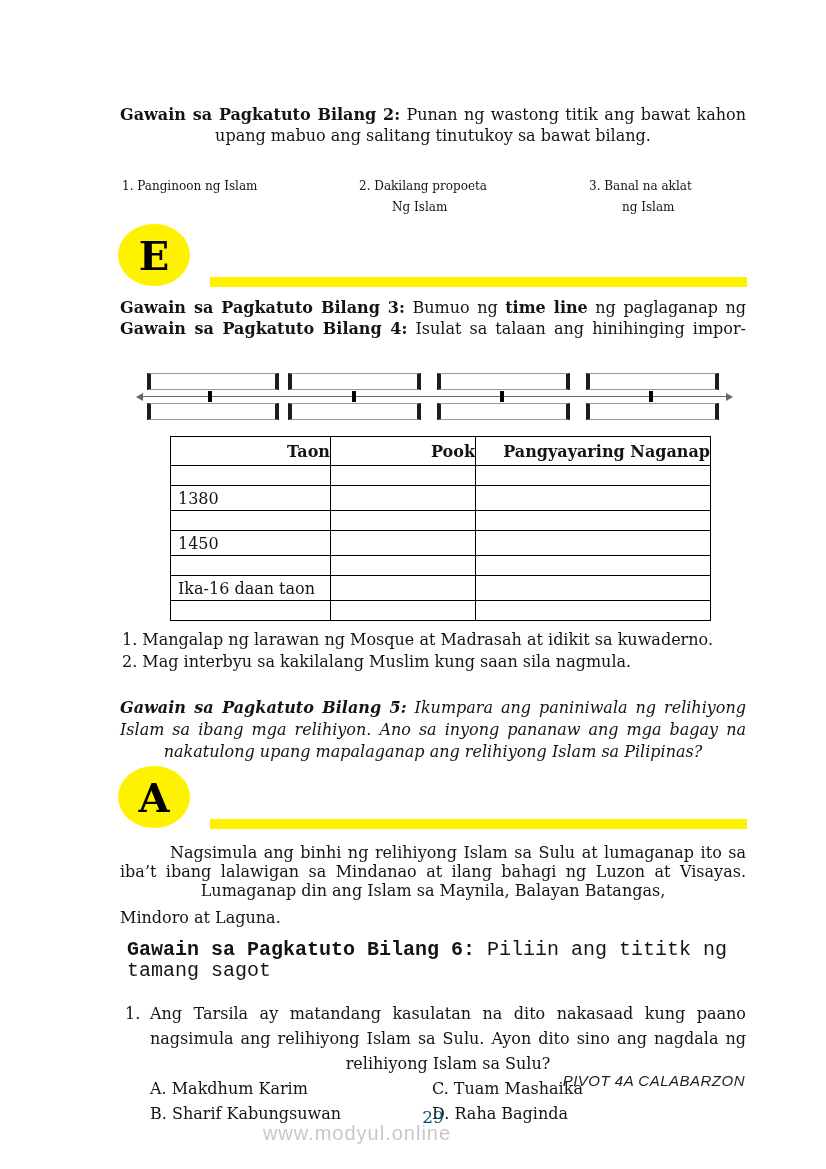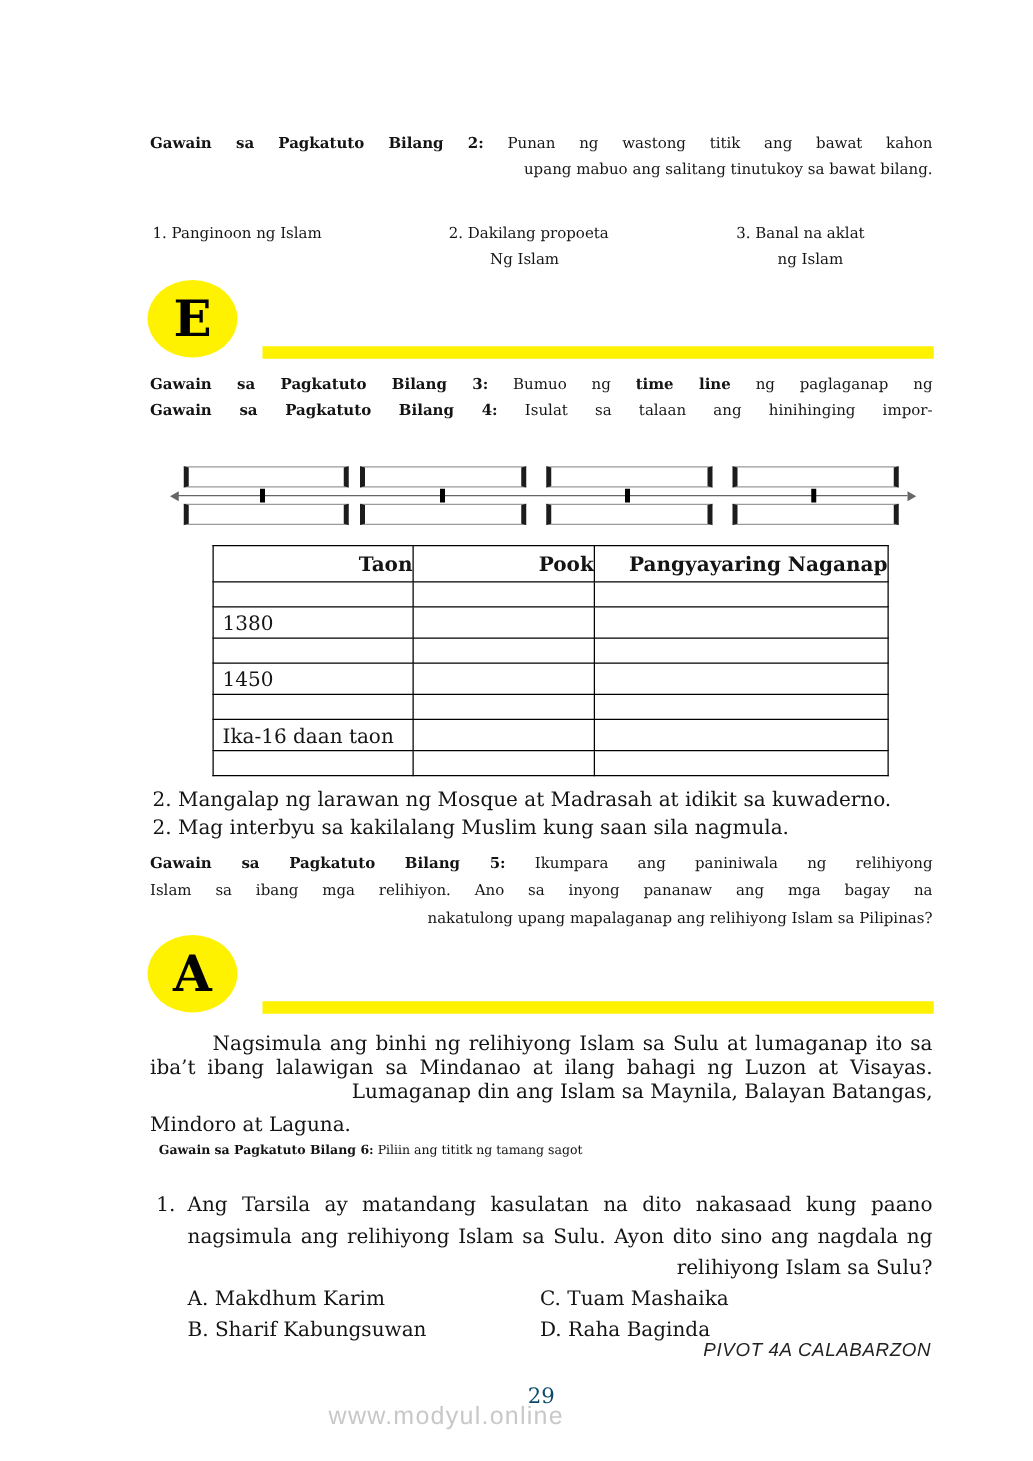--- a/index.html
+++ b/index.html
@@ -5,23 +5,23 @@
   html,body{margin:0;padding:0;background:#fff;}
   .page{
     position:relative;
     width:826px;height:1169px;
     background:#ffffff;
     font-family:"DejaVu Serif", serif;
     color:#141414;
     overflow:hidden;
   }
   .content{position:absolute;left:120px;top:0;width:626px;}
-  .para{font-size:12px;line-height:21px;}
+  .para{font-size:16px;line-height:21px;}
   .jline{text-align:justify;text-align-last:justify;}
-  .lline{text-align:right;}
+  .lline{text-align:center;}
   b,.bold{font-weight:bold;}
 
   
   .items-row{display:flex;margin-top:30px;font-size:12px;line-height:21px;}
   .item-col1{width:237px;padding-left:2px;}
   .item-col2{width:230px;}
   .item-col3{flex:1;}
   .item-sub{padding-left:33px;}
 
   
@@ -58,21 +58,21 @@
   .col-taon{width:160px;} .col-pook{width:145px;} .col-pang{width:235px;}
   .rh-head{height:29px;} .rh-empty{height:20px;} .rh-text{height:25px;}
 
   .tasks{margin-top:8px;font-size:16px;line-height:22px;padding-left:2px;}
 
   
   .intro{margin-top:14px;font-size:16px;line-height:19px;}
   .intro .indent{text-indent:50px;}
   .mindoro{margin-top:8px;font-size:16px;line-height:19px;}
 
-  .g6{margin-top:1px;padding-left:7px;font-size:10px;line-height:21px;}
+  .g6{margin-top:12px;padding-left:7px;font-size:20px;line-height:21px;font-family:Liberation Mono, monospace;}
 
   
   .question{margin-top:20px;position:relative;font-size:16px;line-height:25px;}
   .q-num{position:absolute;left:5px;top:0;}
   .q-body{margin-left:30px;}
   .opts{margin-left:30px;font-size:16px;line-height:25px;}
   .opt-row{display:flex;}
   .opt-a{width:282px;}
   .opt-b{flex:1;}
 
@@ -188,25 +188,25 @@
       </tr>
       <tr class="rh-empty">
         <td></td>
         <td></td>
         <td></td>
       </tr>
     </tbody>
       </table>
 
     <div class="tasks">
-      <div>2.  Mangalap ng larawan ng Mosque at Madrasah at idikit sa kuwaderno.</div>
+      <div>1.  Mangalap ng larawan ng Mosque at Madrasah at idikit sa kuwaderno.</div>
       <div>2.  Mag interbyu sa kakilalang Muslim kung saan sila nagmula.</div>
     </div>
 
-    <div class="para" style="margin-top:6px;line-height:22px;">
+    <div class="para" style="margin-top:24px;line-height:22px;font-style:italic;">
       <div class="jline"><span class="bold">Gawain sa Pagkatuto Bilang 5:</span><span> Ikumpara ang paniniwala ng relihiyong</span></div>
       <div class="jline">Islam sa ibang mga relihiyon. Ano sa inyong pananaw ang mga bagay na</div>
       <div class="lline">nakatulong upang mapalaganap ang relihiyong Islam sa Pilipinas?</div>
     </div>
 
     <div class="badge-block" style="margin-top:3px;">
       <div class="badge-circle">A</div>
       <div class="badge-bar"></div>
     </div>
 

